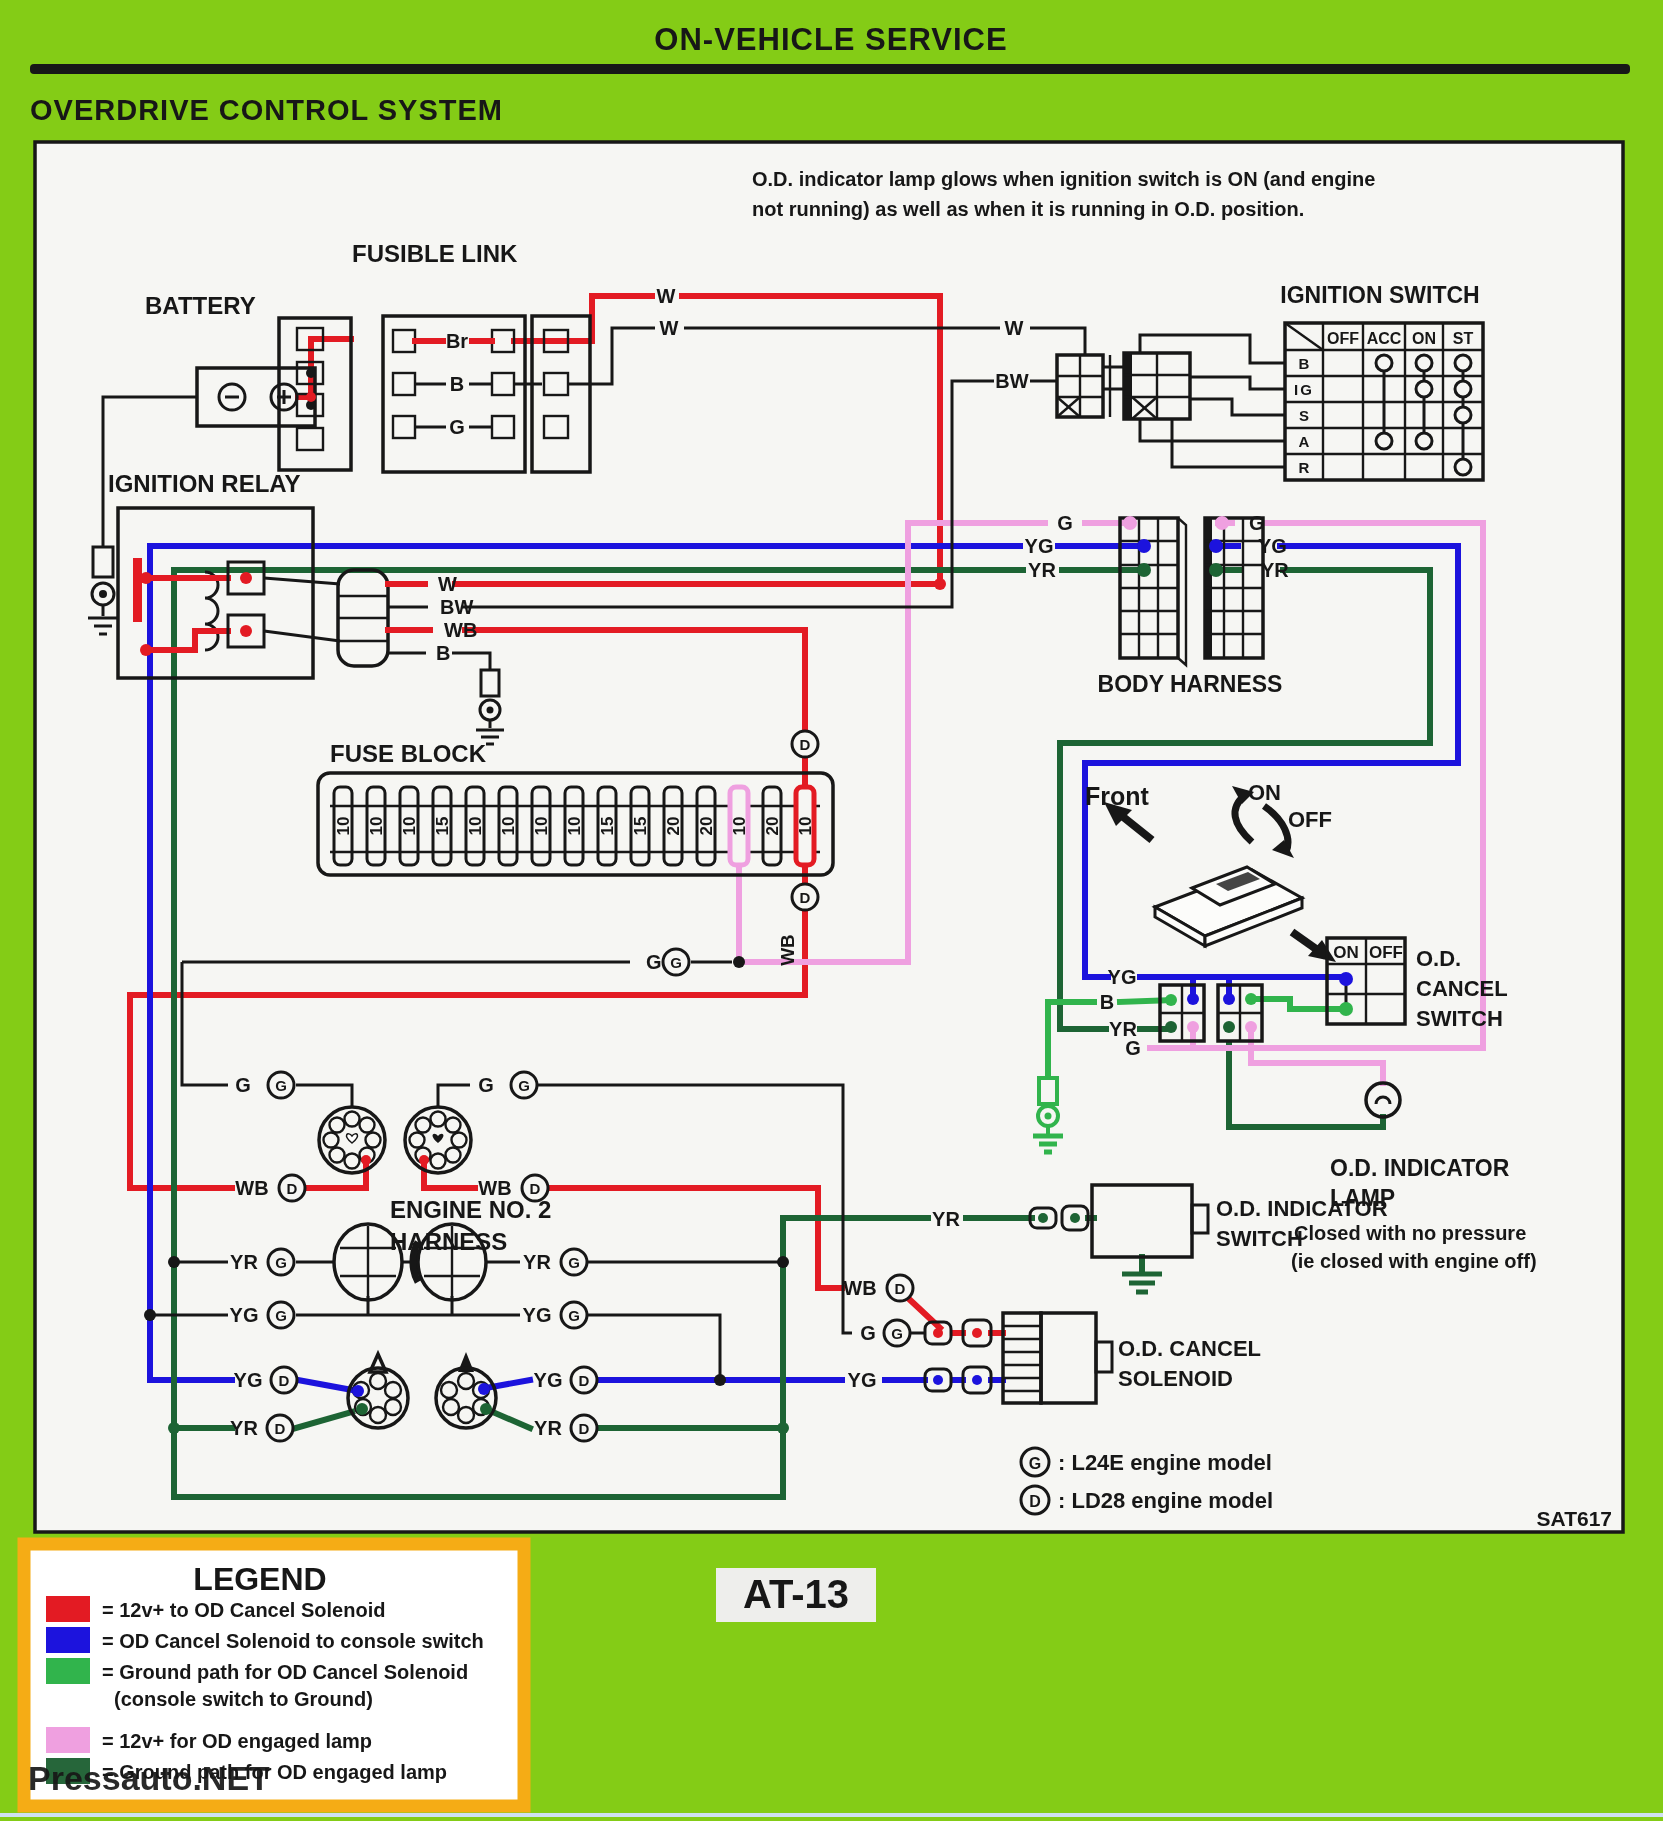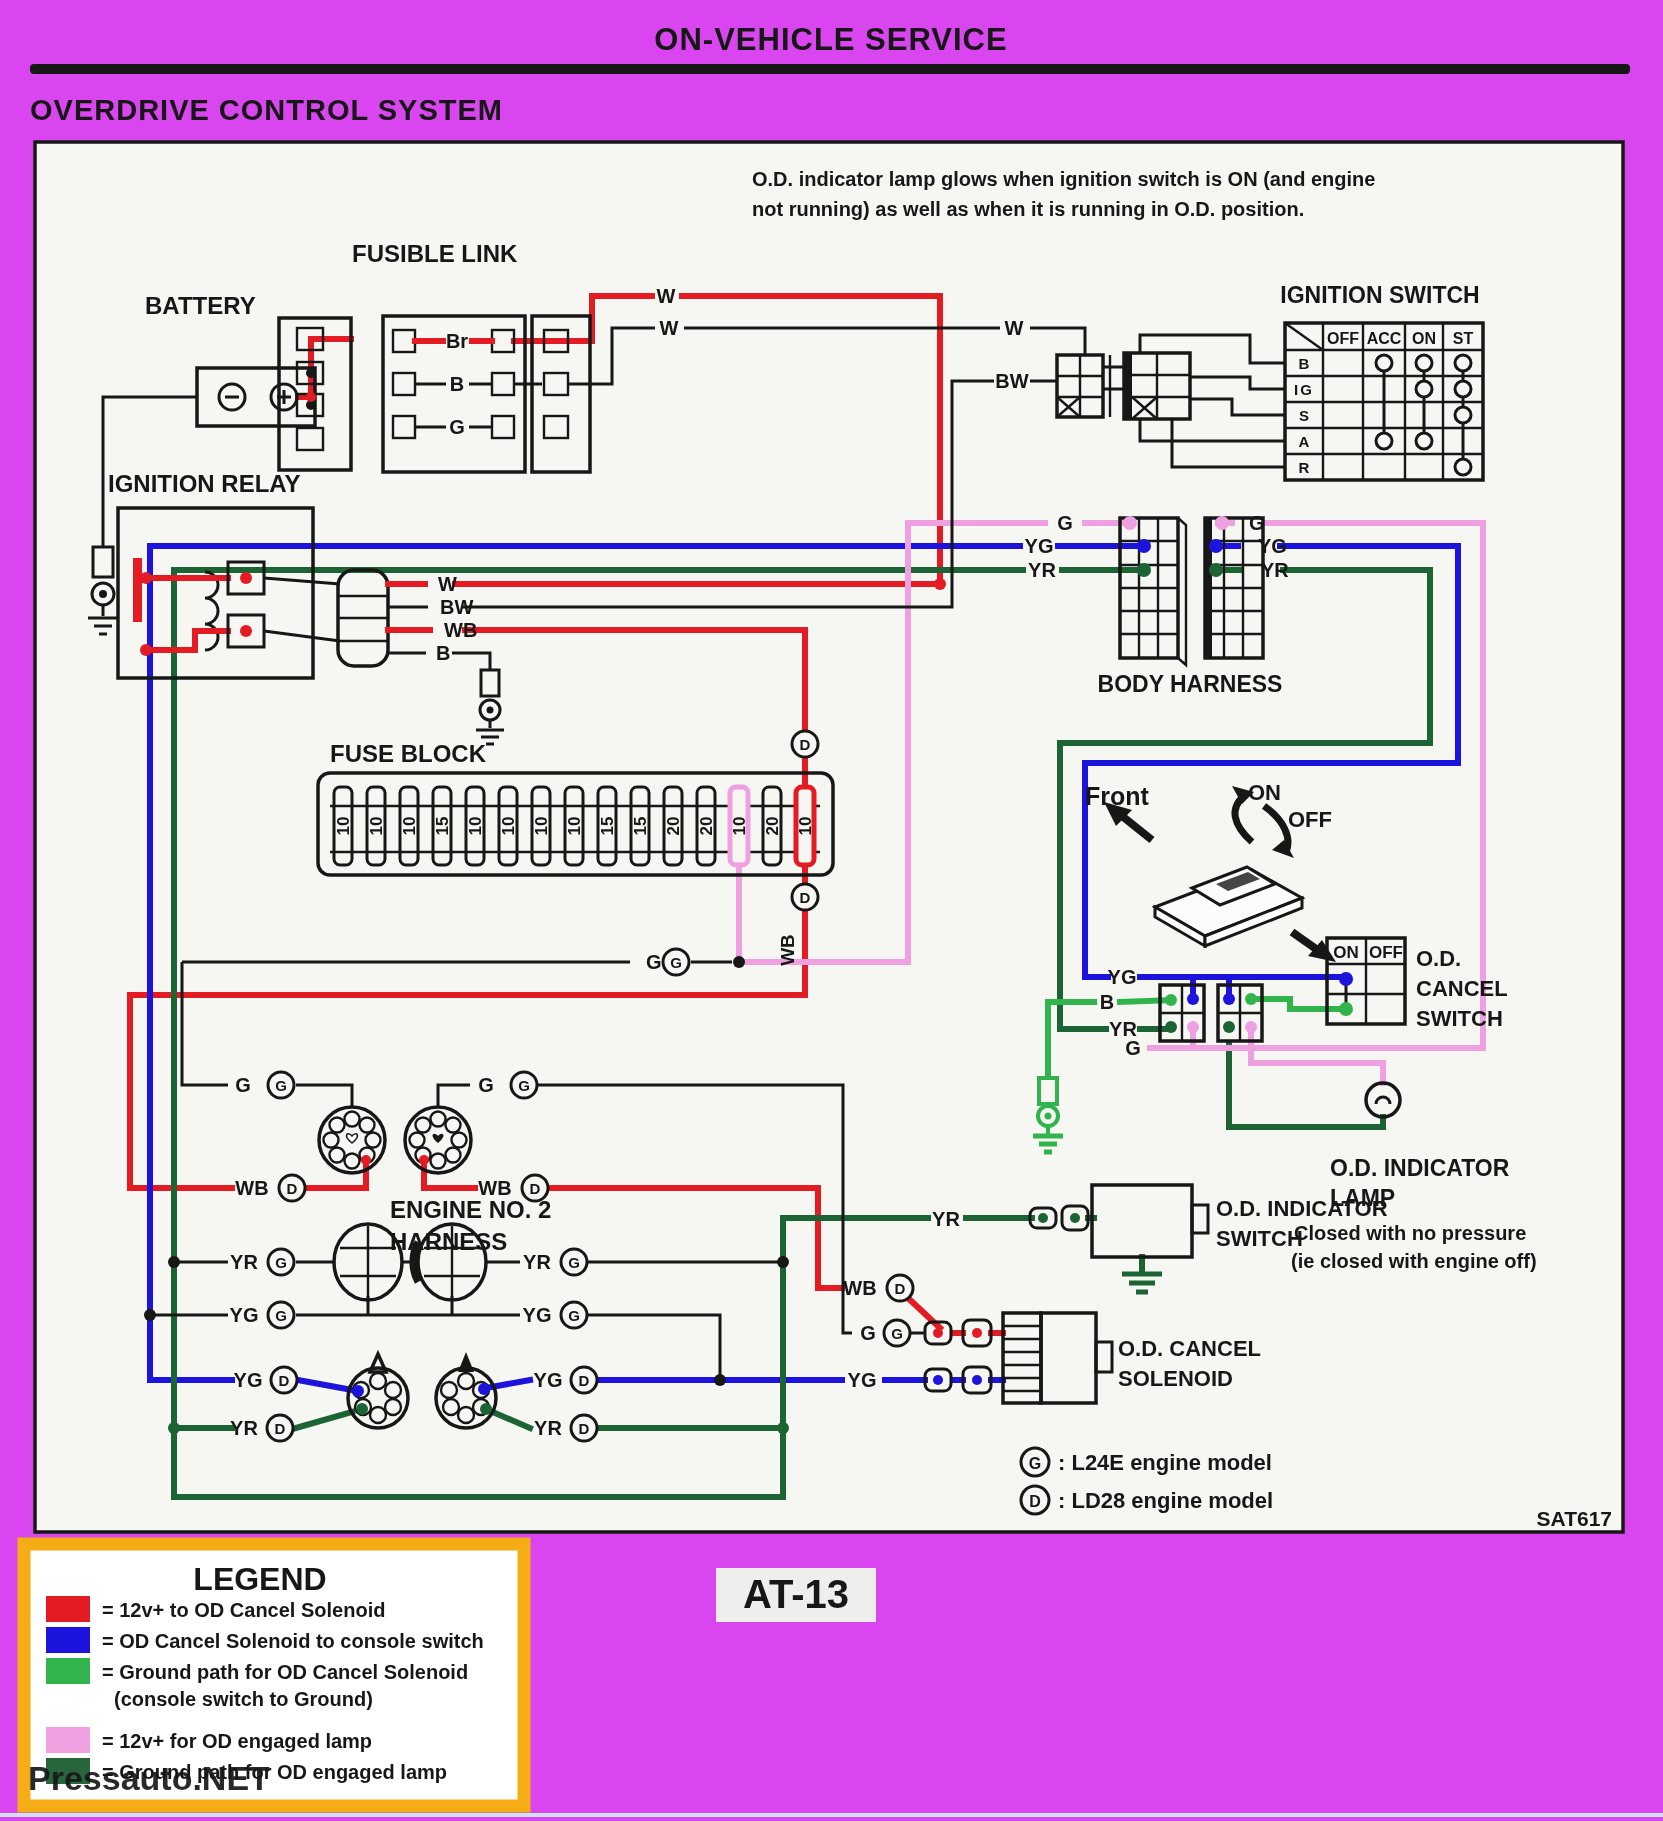--- a/index.html
+++ b/index.html
@@ -1,16 +1,16 @@
 <!DOCTYPE html>
 <html><head>
 <meta charset="utf-8">
 <style>
   html,body{margin:0;padding:0;background:#e9e9e7;}
-  .page{position:relative;width:1663px;height:1821px;background:#d946ef;overflow:hidden;
+  .page{position:relative;width:1663px;height:1821px;background:#84cc16;overflow:hidden;
         font-family:"Liberation Sans",sans-serif;}
   svg{position:absolute;left:0;top:0;}
   svg text{font-family:"Liberation Sans",sans-serif;font-weight:bold;fill:#171717;}
   .box{fill:none;stroke:#171717;stroke-width:3.5;}
   .thin{fill:none;stroke:#171717;stroke-width:2.4;}
   .bk{fill:none;stroke:#171717;stroke-width:3;}
   .wire{fill:none;stroke-width:6;stroke-linecap:square;}
   .wr{stroke:#e31b23;} .wbl{stroke:#1c13dd;} .wgb{stroke:#31b44c;}
   .wgd{stroke:#1d6434;} .wpk{stroke:#efa0e0;}
   .fr{fill:#e31b23;} .fbl{fill:#1c13dd;} .fgb{fill:#31b44c;}

